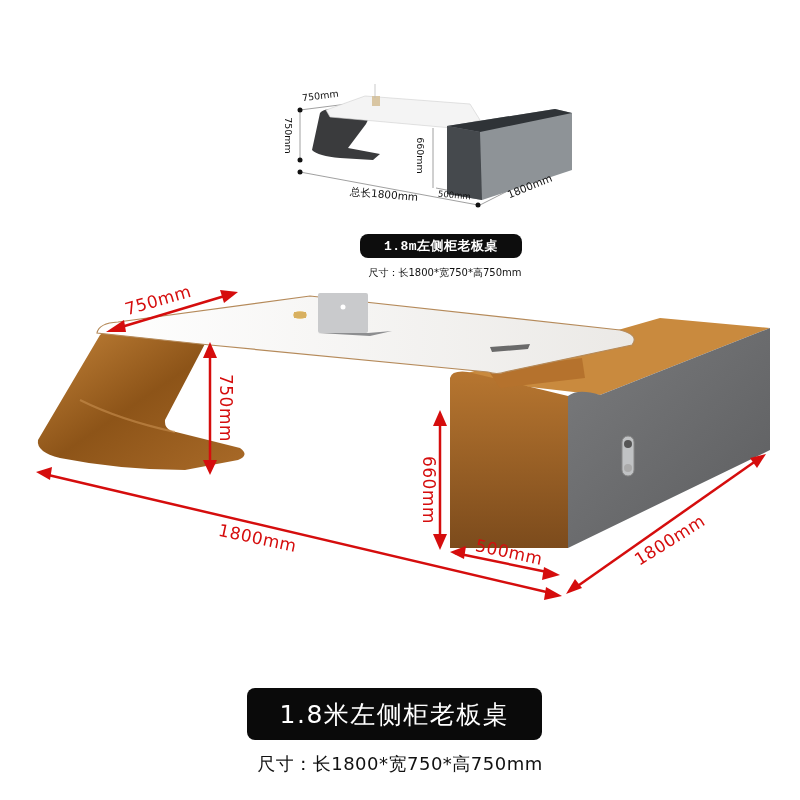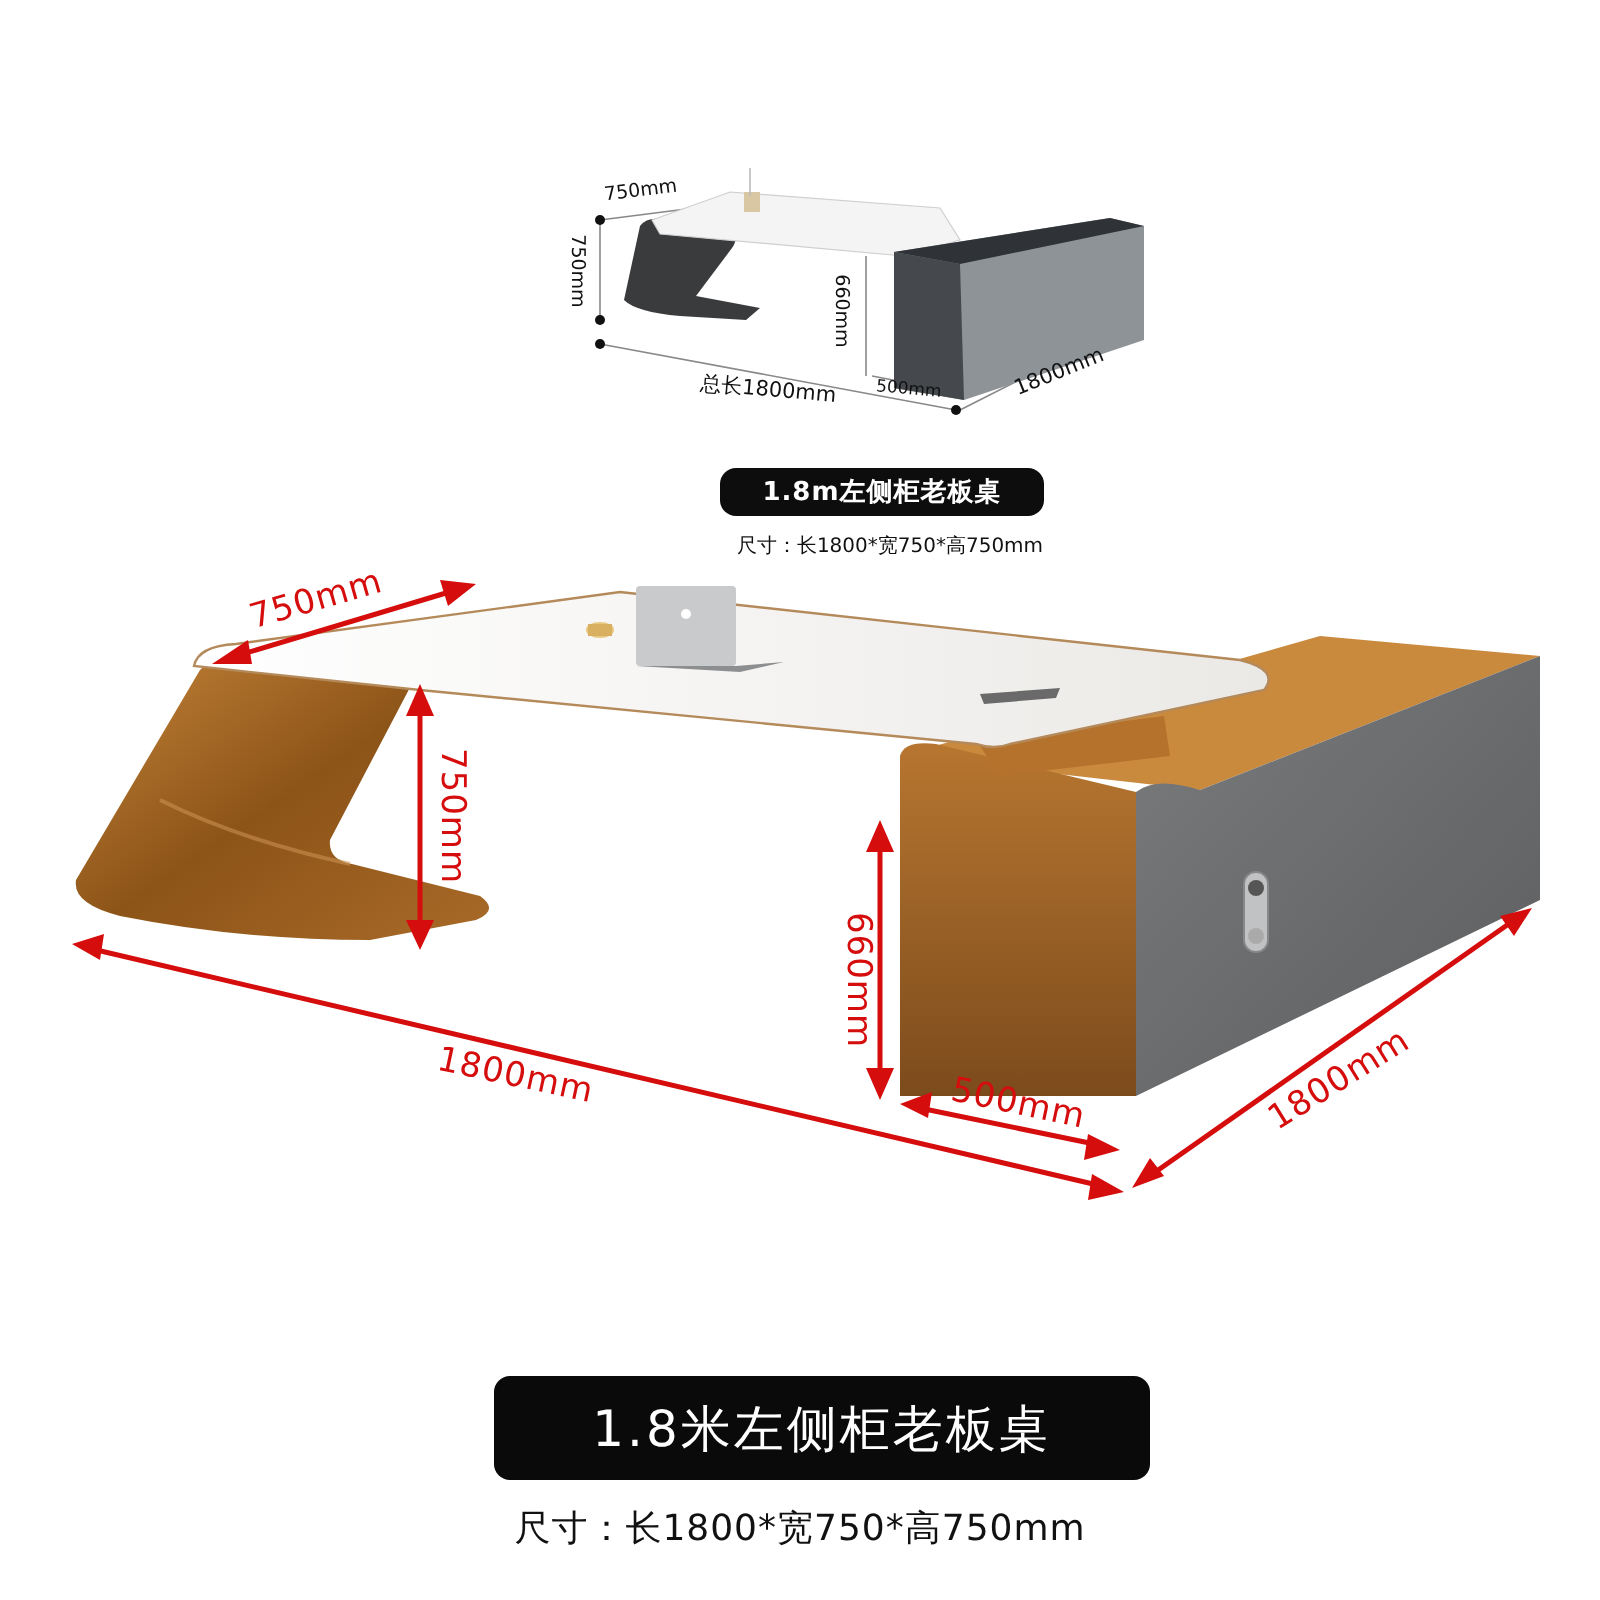--- a/index.html
+++ b/index.html
@@ -3,25 +3,25 @@
 <meta charset="utf-8">
 <style>
   html, body { margin:0; padding:0; background:#ffffff; }
   body { width:800px; height:800px; position:relative; overflow:hidden;
          font-family:"DejaVu Sans", "Liberation Sans", sans-serif; }
   .abs { position:absolute; }
   svg { position:absolute; left:0; top:0; }
   .thumb-title {
     left:360px; top:234px; width:162px; height:24px; background:#0d0d0d;
     border-radius:8px; color:#fff; font-size:13px; font-weight:bold;
-    display:flex; align-items:center; justify-content:center; letter-spacing:0.5px;
+    display:flex; align-items:center; justify-content:center; letter-spacing:0.5px;font-family:Liberation Mono, monospace;
   }
   .thumb-size { left:345px; top:266px; width:200px; text-align:center; font-size:10px; color:#111; }
   .main-title {
-    left:247px; top:688px; width:328px; height:52px; background:#0a0a0a;
+    left:247px; top:688px; width:295px; height:52px; background:#0a0a0a;
     border-radius:8px; color:#fff; font-size:25px;
     display:flex; align-items:center; justify-content:center; letter-spacing:1.5px;
   }
   .main-size { left:230px; top:752px; width:340px; text-align:center; font-size:18px; color:#111; letter-spacing:0.5px; }
   .dim { color:#d50d0d; font-size:17px; white-space:nowrap; letter-spacing:0.5px; }
   .tdim { color:#111; font-size:9.5px; white-space:nowrap; }
 </style>
 </head>
 <body>
 

